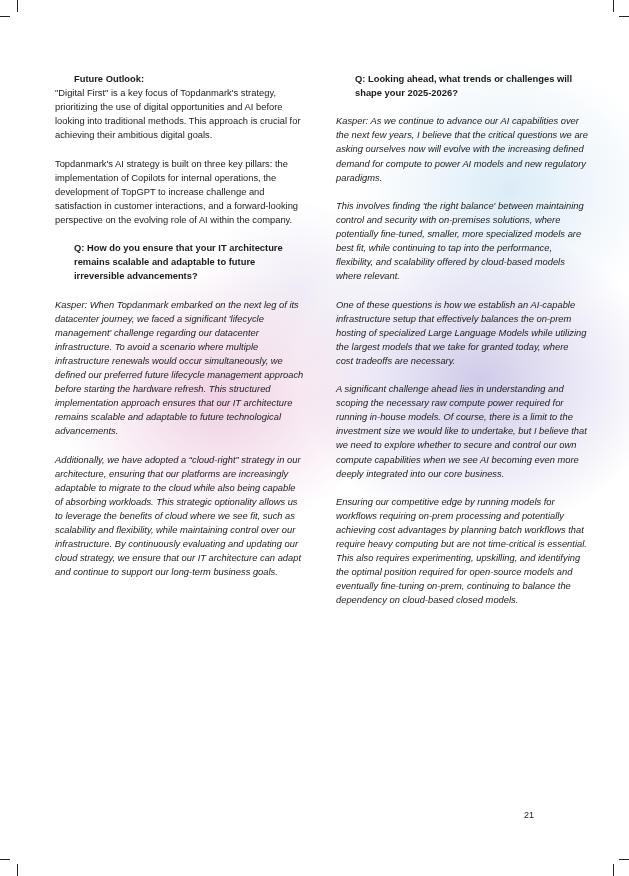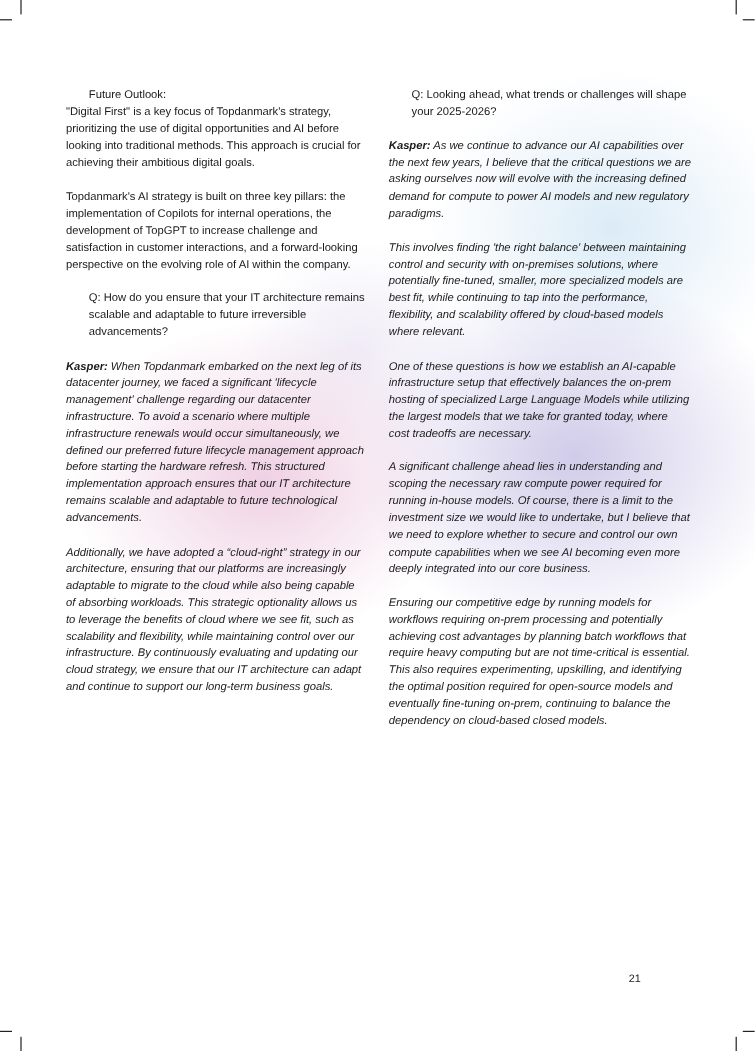--- a/index.html
+++ b/index.html
@@ -34,25 +34,25 @@
     .glow-lilac {
       left: 200px; top: 200px; width: 200px; height: 180px;
       background: radial-gradient(ellipse at center, rgba(210,200,230,0.35) 0%, rgba(255,255,255,0) 70%);
     }
     .col {
       position: absolute; top: 72px;
       width: 250px;
       font-size: 9.35px; line-height: 14.1px;
     }
     .col-left { left: 55px; }
-    .col-right { left: 324px; width: 252px; }
+    .col-right { left: 336px; width: 252px; }
     .col p { margin: 0 0 14.1px 0; }
-    .heading { font-weight: normal; padding-left: 19px; }
+    .heading { font-weight: bold; padding-left: 19px; }
     .italic { font-style: italic; }
-    .speaker { font-weight: bold; font-style: italic; }
+    .speaker { font-weight: normal; font-style: italic; }
     .page-number {
       position: absolute; left: 524px; top: 810px;
       font-size: 9px; color: #222;
     }
     .crop { position: absolute; background: #222; }
     .crop.v { width: 1px; height: 12px; }
     .crop.h { width: 10px; height: 1px; }
   </style>
 </head>
 <body>

